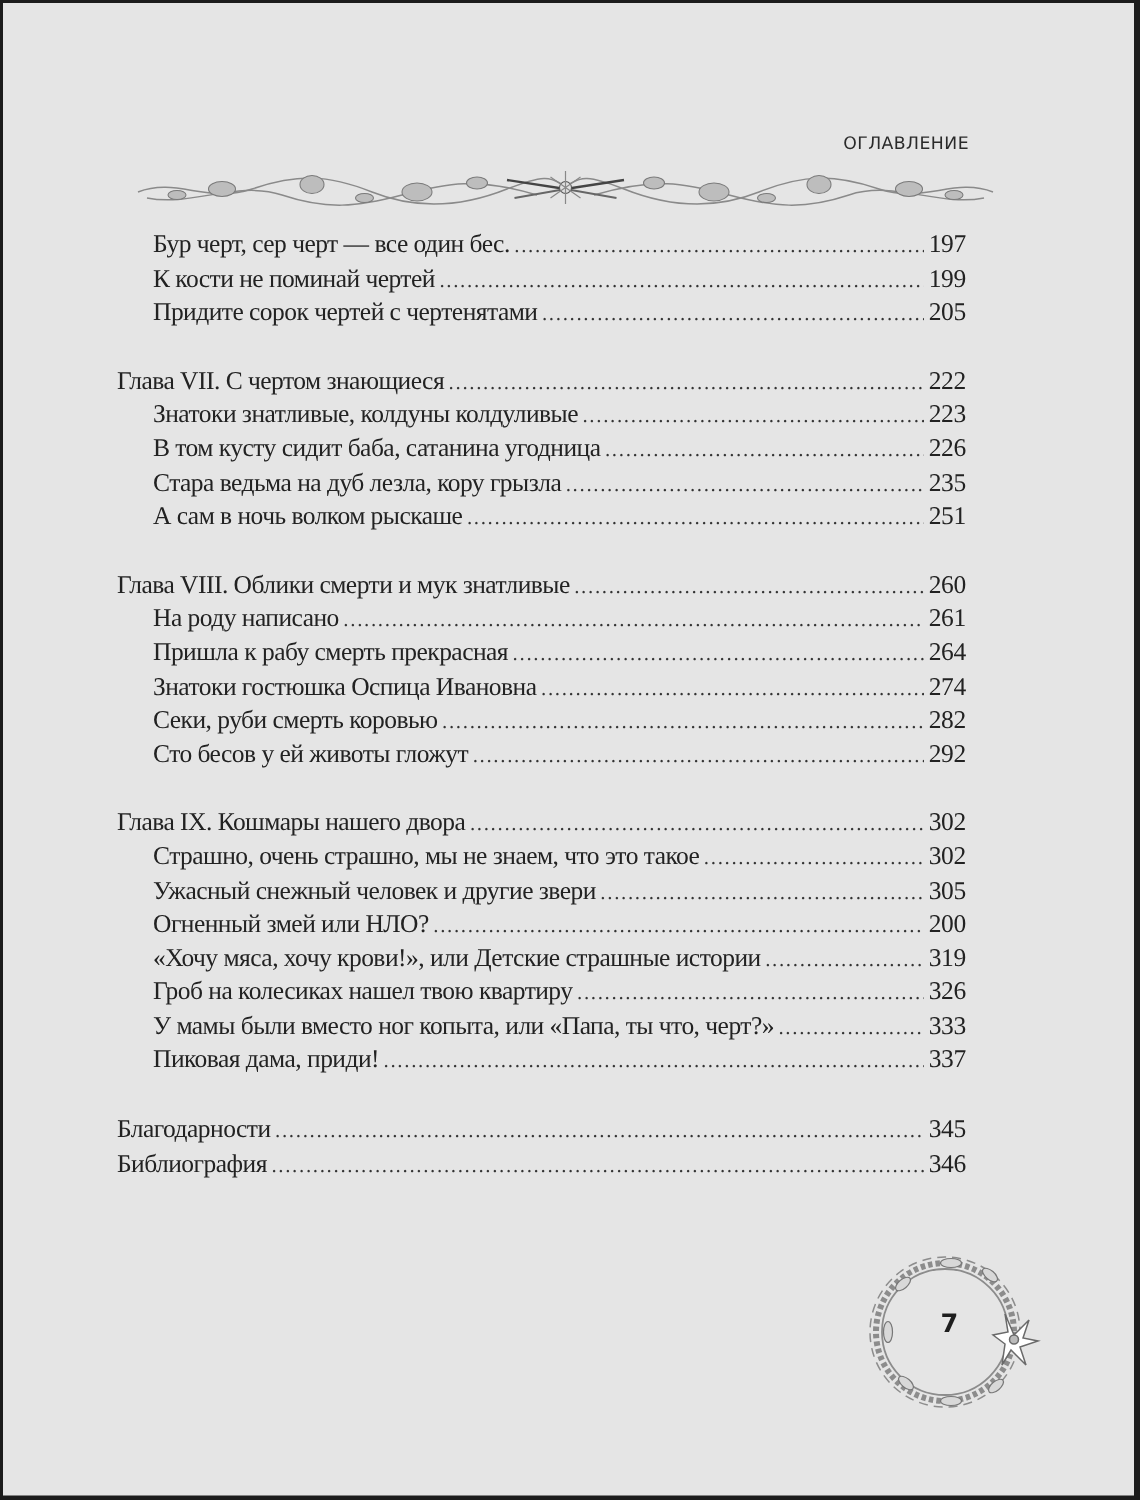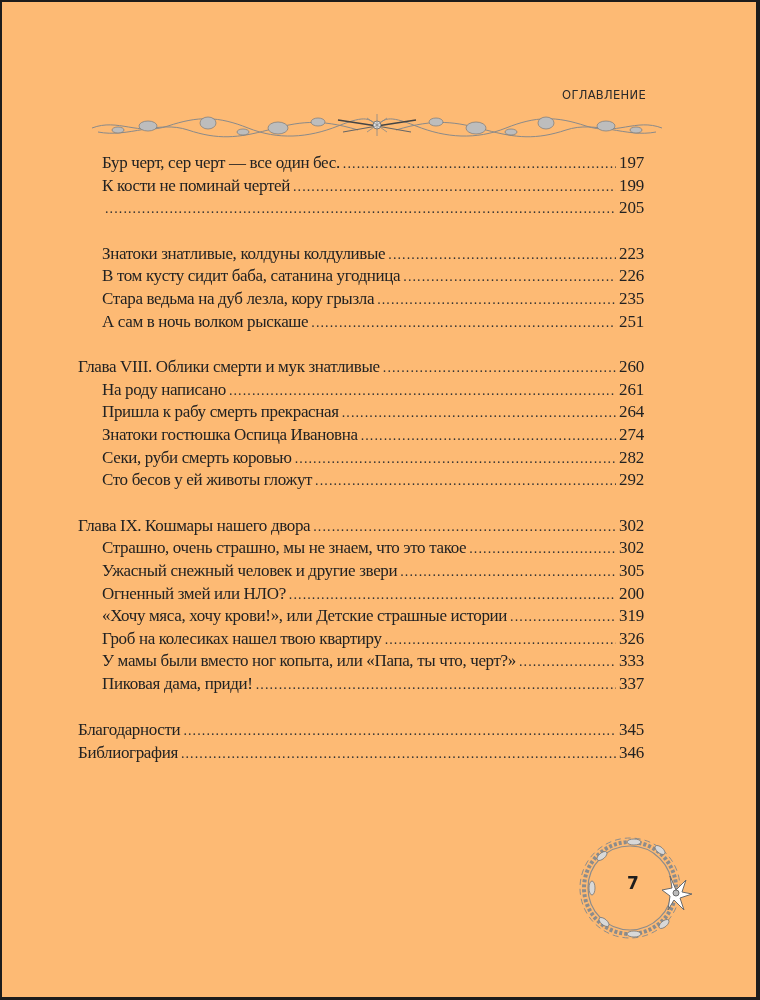--- a/index.html
+++ b/index.html
@@ -12,21 +12,21 @@
       height: 1000px;
       position: relative;
       overflow: hidden;
     }
     .page {
       position: absolute;
       left: 2px;
       top: 2px;
       width: 754px;
       height: 995px;
-      background: #fdba74;
+      background: #e5e5e5;
     }
     .running-head {
       position: absolute;
       left: 540px;
       top: 86px;
       width: 104px;
       text-align: right;
       font-family: "DejaVu Sans", sans-serif;
       font-size: 11.5px;
       letter-spacing: 0.3px;
@@ -141,26 +141,32 @@
       <span class="title">Бур черт, сер черт — все один бес.</span>
       <span class="leader"></span>
       <span class="page-num">197</span>
     </div>
     <div class="toc-row sub">
       <span class="title">К кости не поминай чертей</span>
       <span class="leader"></span>
       <span class="page-num">199</span>
     </div>
     <div class="toc-row sub">
+      <span class="title">Придите сорок чертей с чертенятами</span>
       <span class="leader"></span>
       <span class="page-num">205</span>
     </div>
 
     <div class="gap"></div>
 
+    <div class="toc-row">
+      <span class="title">Глава VII. С чертом знающиеся</span>
+      <span class="leader"></span>
+      <span class="page-num">222</span>
+    </div>
     <div class="toc-row sub">
       <span class="title">Знатоки знатливые, колдуны колдуливые</span>
       <span class="leader"></span>
       <span class="page-num">223</span>
     </div>
     <div class="toc-row sub">
       <span class="title">В том кусту сидит баба, сатанина угодница</span>
       <span class="leader"></span>
       <span class="page-num">226</span>
     </div>

